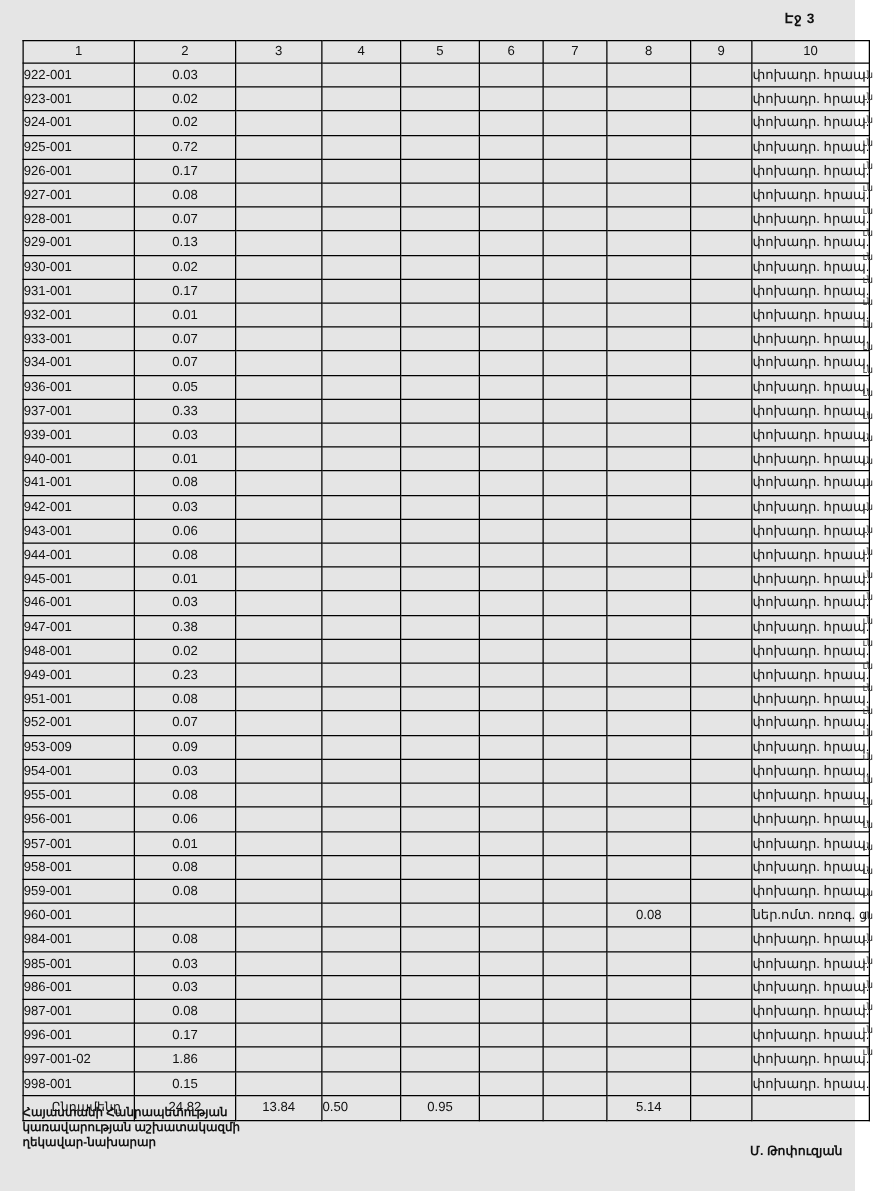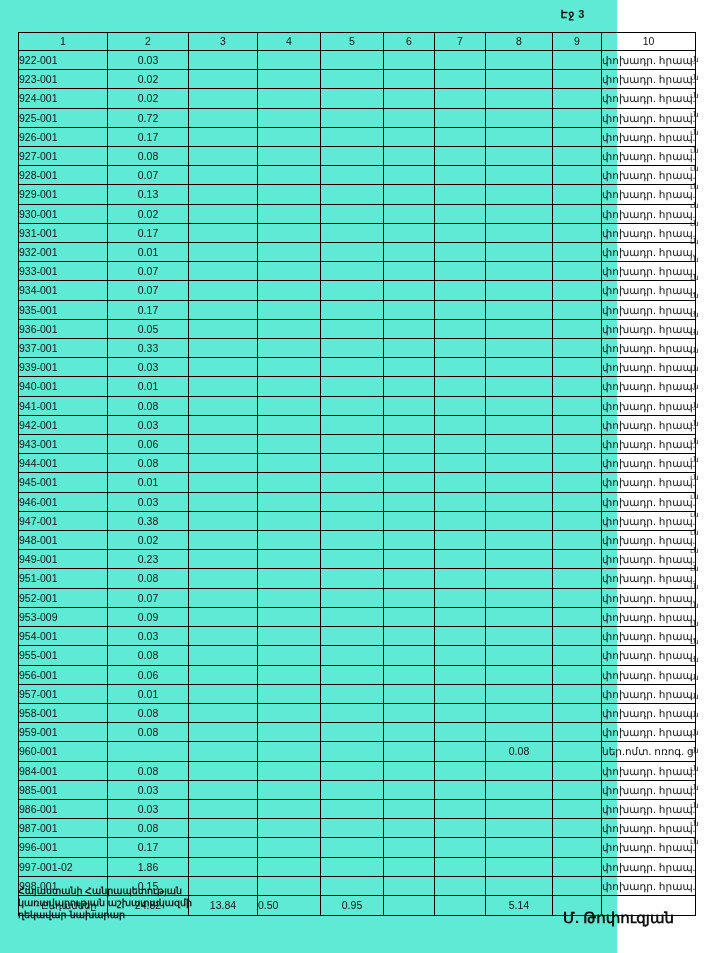--- a/index.html
+++ b/index.html
@@ -11,23 +11,23 @@
     width: 715px;
     height: 953px;
     font-family: "Liberation Sans", sans-serif;
     color: #111;
     position: relative;
     overflow: hidden;
   }
   .page {
     position: absolute;
     left: 0; top: 0;
-    width: 617px;
+    width: 684px;
     height: 953px;
-    background: #5eead4;
+    background: #e5e5e5;
   }
   .page-number {
     position: absolute;
     right: 32px;
     top: 8px;
     font-size: 11px;
     font-weight: bold;
     letter-spacing: 0.5px;
   }
   .table-wrap {
@@ -103,21 +103,21 @@
     font-weight: bold;
     line-height: 12px;
     color: #111;
     margin-top: 40px;
   }
   .footer .sign {
     position: absolute;
     right: 24px;
     bottom: 0px;
     font-weight: bold;
-    font-size: 15px;
+    font-size: 10px;
     text-align: center;
   }
   .footer-inner {
     position: relative;
     height: 42px;
   }
 </style>
 </head>
 <body>
 
@@ -292,32 +292,20 @@
             <td class="c3"></td>
             <td class="c4"></td>
             <td class="c5"></td>
             <td class="c6"></td>
             <td class="c7"></td>
             <td class="c8"></td>
             <td class="c9"></td>
             <td class="c10">փոխադր. հրապ.</td>
           </tr>
           <tr>
-            <td class="c1">935-001</td>
-            <td class="c2">0.17</td>
-            <td class="c3"></td>
-            <td class="c4"></td>
-            <td class="c5"></td>
-            <td class="c6"></td>
-            <td class="c7"></td>
-            <td class="c8"></td>
-            <td class="c9"></td>
-            <td class="c10">փոխադր. հրապ.</td>
-          </tr>
-          <tr>
             <td class="c1">936-001</td>
             <td class="c2">0.05</td>
             <td class="c3"></td>
             <td class="c4"></td>
             <td class="c5"></td>
             <td class="c6"></td>
             <td class="c7"></td>
             <td class="c8"></td>
             <td class="c9"></td>
             <td class="c10">փոխադր. հրապ.</td>

